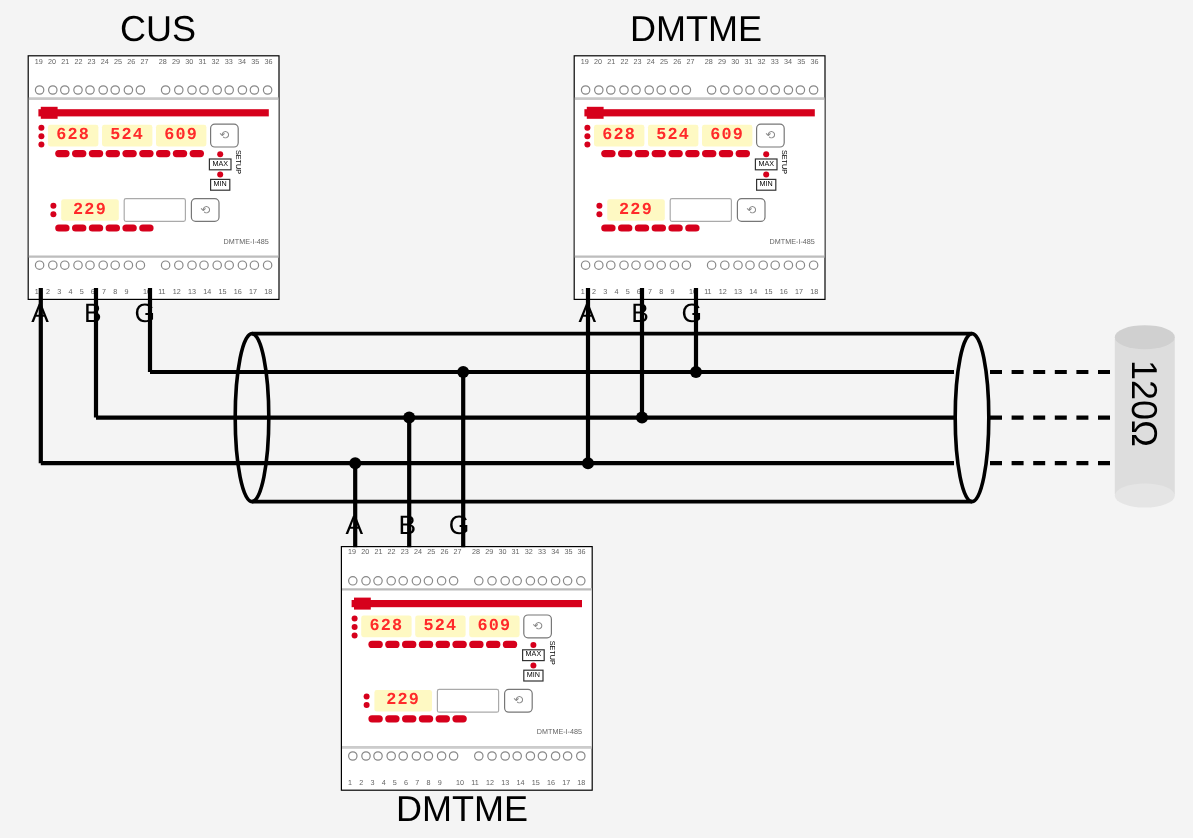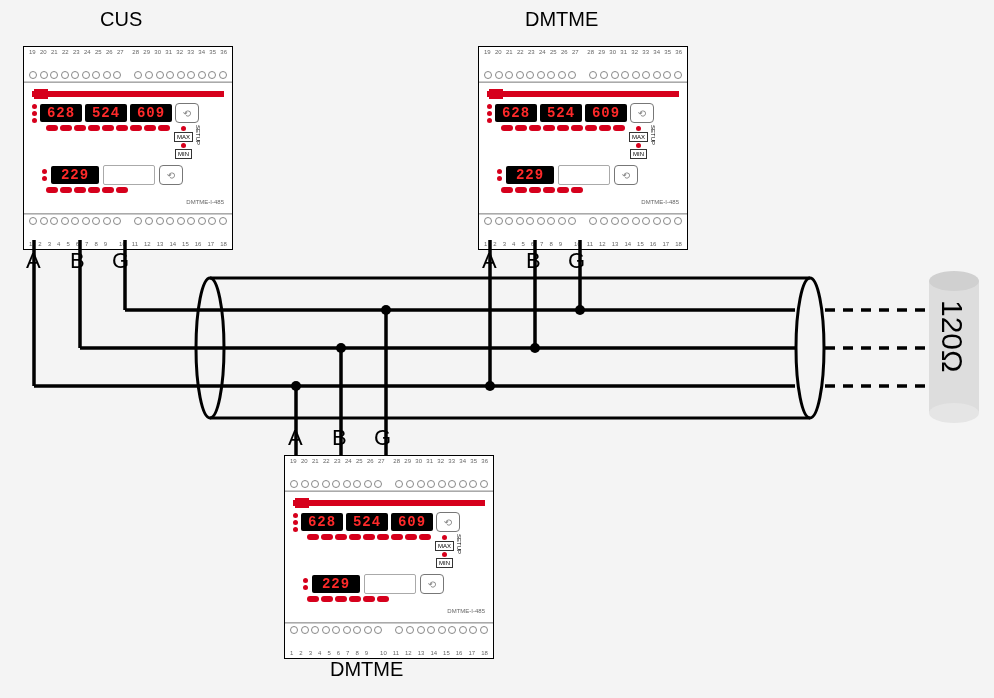--- a/index.html
+++ b/index.html
@@ -72,21 +72,21 @@
   }
   .side-dots {
     display: flex;
     flex-direction: column;
     gap: 2px;
     font-size: 5px;
     color: #333;
   }
   .side-dots .d { width:5px; height:5px; background:#d6001c; border-radius:50%; }
   .seg {
-    background: #000000;
+    background: #fef9c3;
     color: #ff2a2a;
     font-family: 'Courier New', monospace;
     font-weight: bold;
     font-size: 14px;
     padding: 1px 4px;
     letter-spacing: 1px;
     border-radius: 2px;
     text-align: center;
     min-width: 34px;
   }
@@ -145,21 +145,21 @@
     border-radius: 2px;
   }
   .model-txt {
     text-align: right;
     font-size: 6px;
     color: #666;
     margin-top: 4px;
   }
   .dev-label {
     position: absolute;
-    font-size: 20px;
+    font-size: 30px;
     font-weight: 400;
     font-family: Arial, sans-serif;
     letter-spacing: 0px;
   }
   .wire-label {
     position: absolute;
     font-size: 22px;
     font-family: Arial, sans-serif;
   }
   .terminator {

